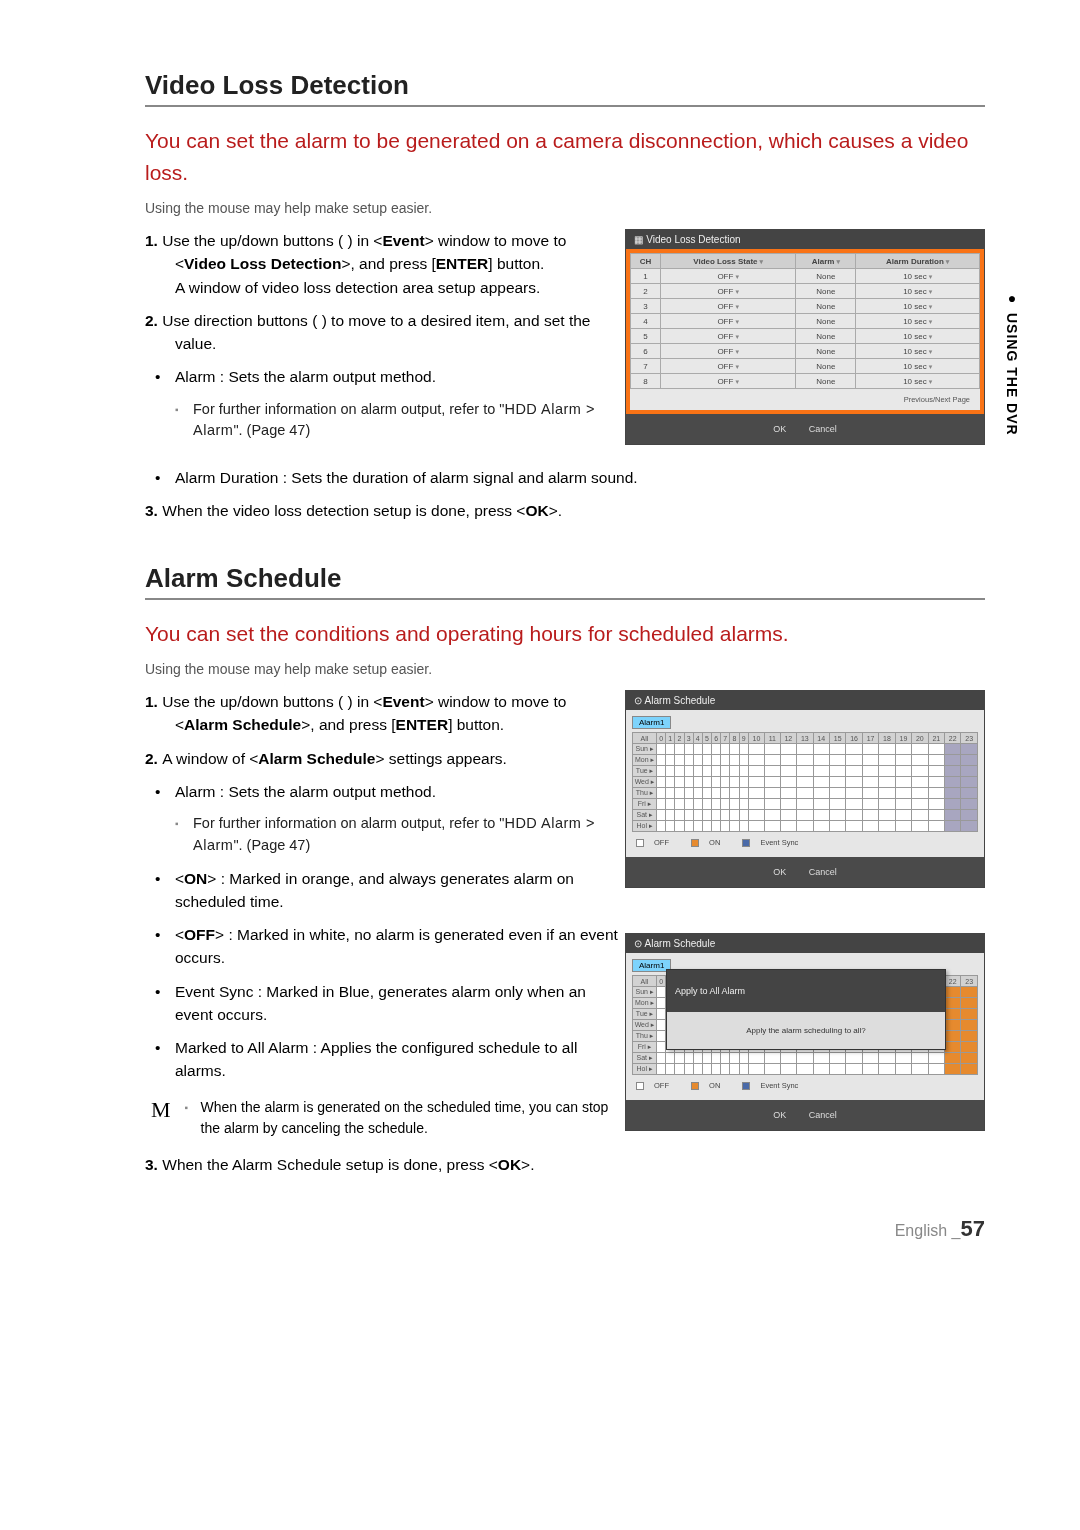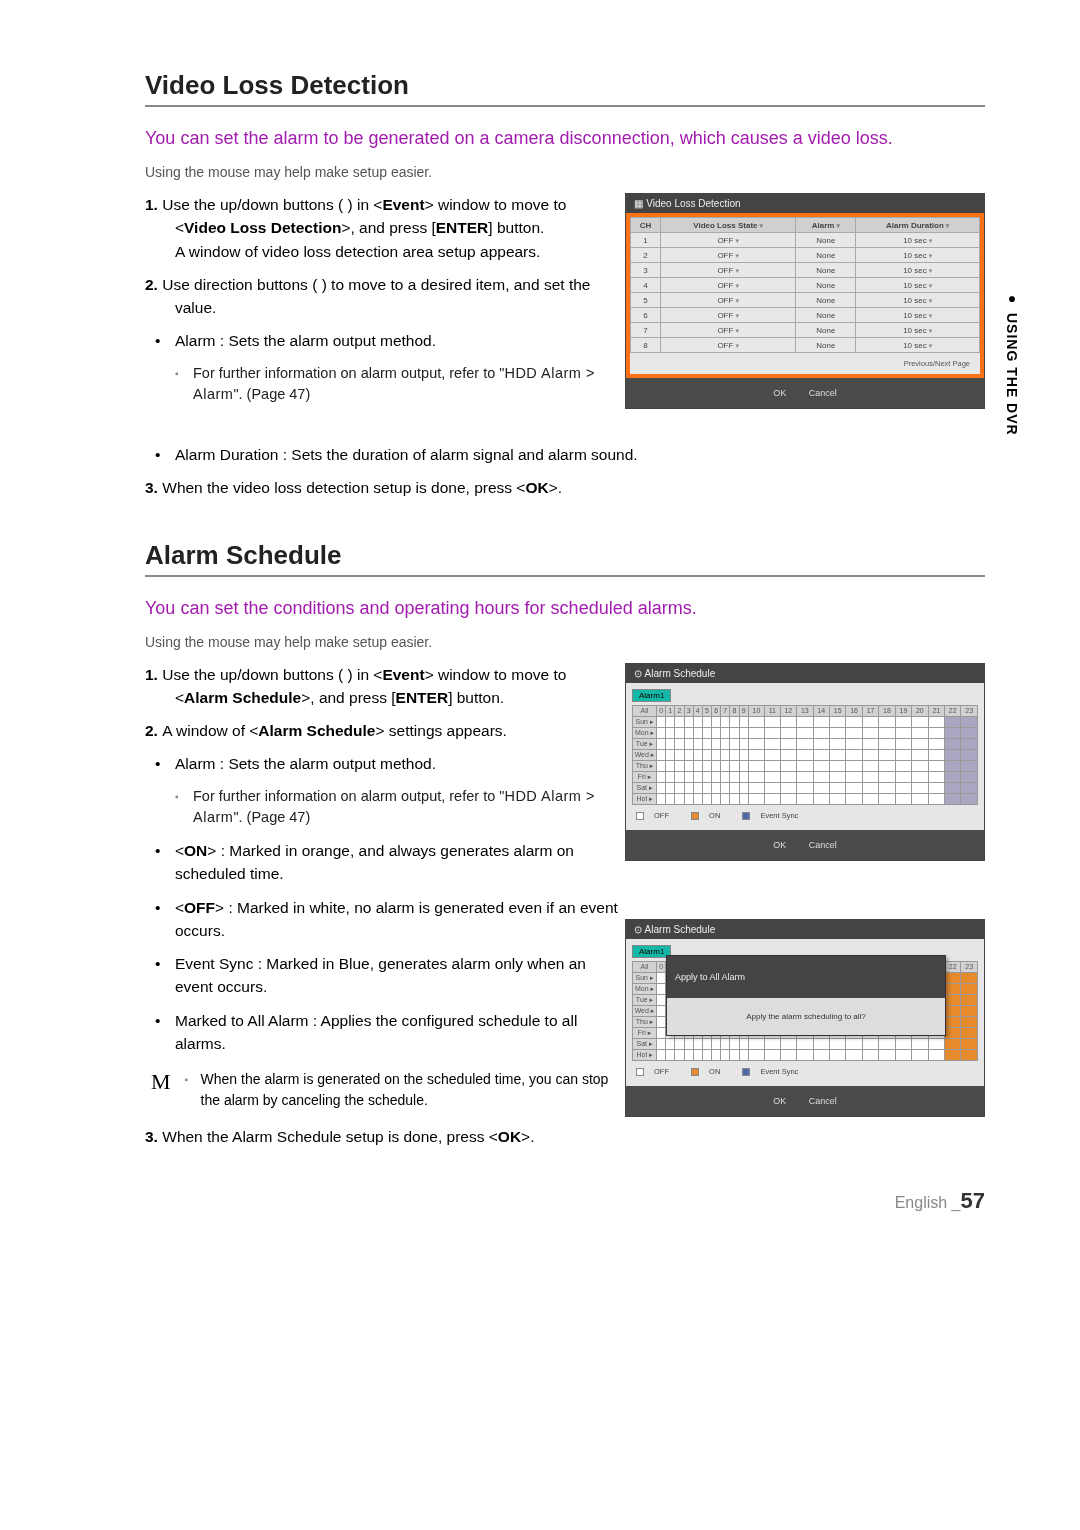--- a/index.html
+++ b/index.html
@@ -2,47 +2,47 @@
 <html><head>
 <meta charset="utf-8">
 <style>
   * { margin: 0; padding: 0; box-sizing: border-box; }
   body { font-family: Arial, Helvetica, sans-serif; background: #fff; width: 1080px; margin: 0 auto; color: #000; }
   .page { padding: 70px 95px 60px 145px; position: relative; }
   .side-tab { position: absolute; right: 60px; top: 290px; writing-mode: vertical-rl; font-weight: bold; font-size: 14px; letter-spacing: 1px; }
   .side-tab::before { content: "●"; margin-bottom: 6px; }
   h2 { font-size: 26px; font-weight: 600; color: #222; margin-bottom: 4px; }
   .hr { border-bottom: 2px solid #888; margin-bottom: 18px; }
-  p { font-size: 18px; line-height: 1.5; color: #a21caf; margin-bottom: 10px; }
+  p { font-size: 21px; line-height: 1.5; color: #b91c1c; margin-bottom: 10px; }
   p.small { font-size: 14px; color: #555; }
   ol { list-style: none; }
   ol li.num { font-size: 15.5px; margin-bottom: 10px; padding-left: 30px; text-indent: -30px; line-height: 1.5; }
   ol li.num .n { font-weight: bold; }
   ul { list-style: none; }
   ul li.bul { font-size: 15.5px; margin-bottom: 10px; padding-left: 30px; line-height: 1.5; position: relative; }
   ul li.bul::before { content: "•"; position: absolute; left: 10px; }
   .sub { font-size: 14.5px; padding-left: 48px; position: relative; margin-bottom: 10px; line-height: 1.5; color: #222;}
   .sub::before { content: "▪"; position: absolute; left: 30px; color: #888; font-size: 10px; top: 3px; }
   .hdd { letter-spacing: 0.5px; }
   .layout { display: flex; gap: 4px; }
   .left { flex: 1; }
   .right { width: 360px; }
-  .dvr-panel { border: 1px solid #444; background: #4a4a4a; font-size: 8.5px; margin-bottom: 34px; }
+  .dvr-panel { border: 1px solid #444; background: #4a4a4a; font-size: 8.5px; margin-bottom: 21px; }
   .dvr-title { color: #eee; padding: 4px 8px; font-size: 10px; background: #444; }
   .dvr-body { background: #f97316; padding: 4px; }
   table.vld { width: 100%; border-collapse: collapse; font-size: 8px; background: #fff; }
   table.vld th, table.vld td { border: 1px solid #aaa; padding: 2.5px 2px; text-align: center; color: #444; background: #e8e8e8;}
   table.vld th { background: #d0d0d0; }
   .dropdown-arrow { color: #888; font-size: 7px; padding-left: 2px;}
   .prevnext { text-align: right; font-size: 7.5px; color: #555; padding: 6px 10px; background: #e8e8e8;}
   .dvr-buttons { text-align: center; padding: 10px; background: #4a4a4a; color: #ddd; font-size: 9px;}
   .dvr-buttons span { display: inline-block; margin: 0 10px; }
   
   .sched-body { background: #e6e6e6; padding: 6px; }
-  .alarm-select { border: 1px solid #888; background: #14b8a6; padding: 1px 6px; font-size: 8px; display: inline-block; margin-bottom: 3px; }
+  .alarm-select { border: 1px solid #888; background: #7dd3fc; padding: 1px 6px; font-size: 8px; display: inline-block; margin-bottom: 3px; }
   table.sched { width: 100%; border-collapse: collapse; font-size: 7px; }
   table.sched th, table.sched td { border: 1px solid #999; text-align: center; padding: 0; height: 11px; background: #fff; }
   table.sched th { background: #d2d2d2; color: #555; font-weight: normal;}
   table.sched td.daycell { background: #d6d6d6; color: #555; font-size: 7px; width: 24px; }
   .legend { padding: 6px 4px 4px; font-size: 7.5px; color: #444; }
   .legend span { margin-right: 10px; }
   .leg-box { display: inline-block; width: 8px; height: 8px; border: 1px solid #888; vertical-align: middle; margin-right: 2px;}
   .leg-off { background: #fff; }
   .leg-on { background: #e68a2e; }
   .leg-sync { background: #4a6aa8; }

